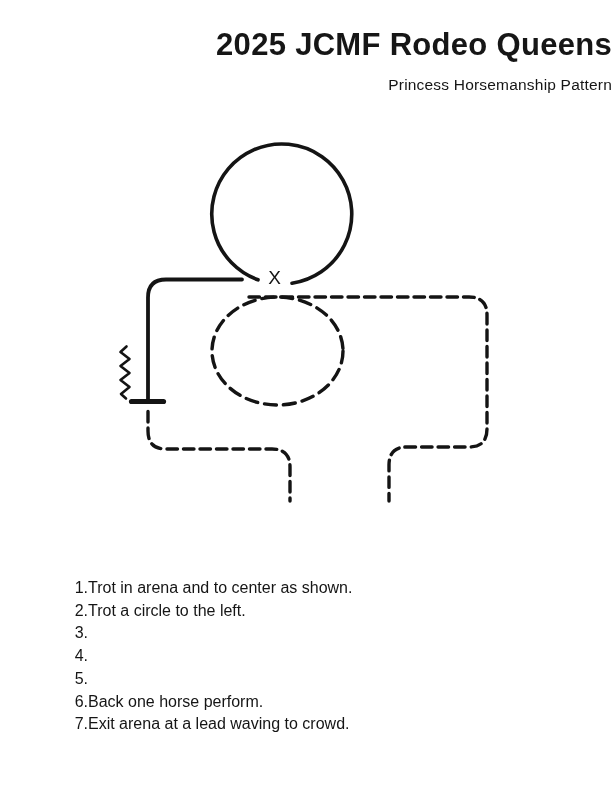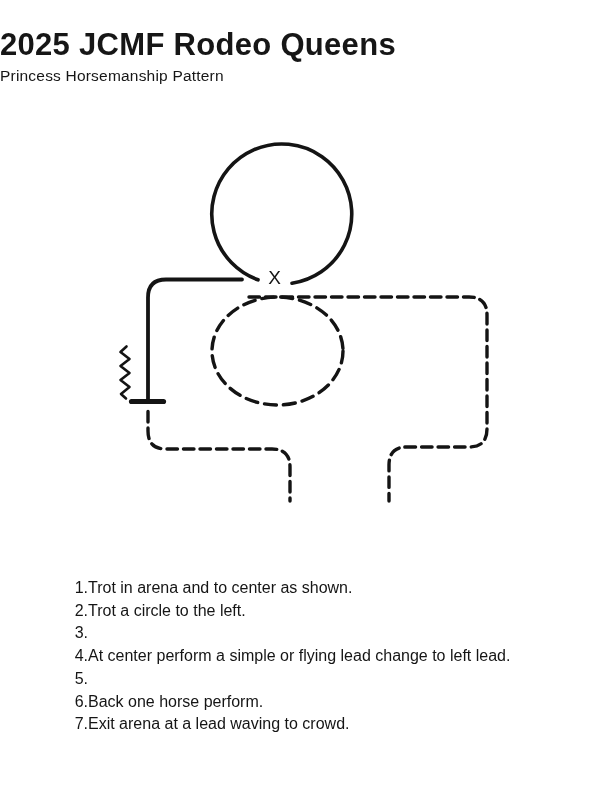--- a/index.html
+++ b/index.html
@@ -7,34 +7,34 @@
     position:relative;
     width:612px;height:791px;
     background:#ffffff;
     font-family:"Liberation Sans", sans-serif;
     color:#121212;
     overflow:hidden;
   }
   .header{
     position:absolute;
     top:28px;left:0;right:0;
-    text-align:left;
+    text-align:right;
   }
   .title{
     font-size:31px;
     font-weight:700;
     line-height:34px;
     letter-spacing:0.3px;
     color:#161616;
   }
   .subtitle{
     font-size:15.5px;
     font-weight:500;
     line-height:18px;
-    margin-top:5px;
+    margin-top:14px;
     letter-spacing:0.2px;
     color:#161616;
   }
   .diagram-svg{
     position:absolute;
     top:0;left:0;
     width:612px;height:530px;
     display:block;
   }
   .instructions{
@@ -93,21 +93,20 @@
     </div>
     <div class="instr-row">
       <span class="instr-num">2.</span>
       <span class="instr-text">Trot a circle to the left.</span>
     </div>
     <div class="instr-row">
       <span class="instr-num">3.</span>
     </div>
     <div class="instr-row">
       <span class="instr-num">4.</span>
-      <span class="instr-text">At center perform a simple or flying lead change to left lead.</span>
     </div>
     <div class="instr-row">
       <span class="instr-num">5.</span>
     </div>
     <div class="instr-row">
       <span class="instr-num">6.</span>
       <span class="instr-text">Back one horse perform.</span>
     </div>
     <div class="instr-row">
       <span class="instr-num">7.</span>

